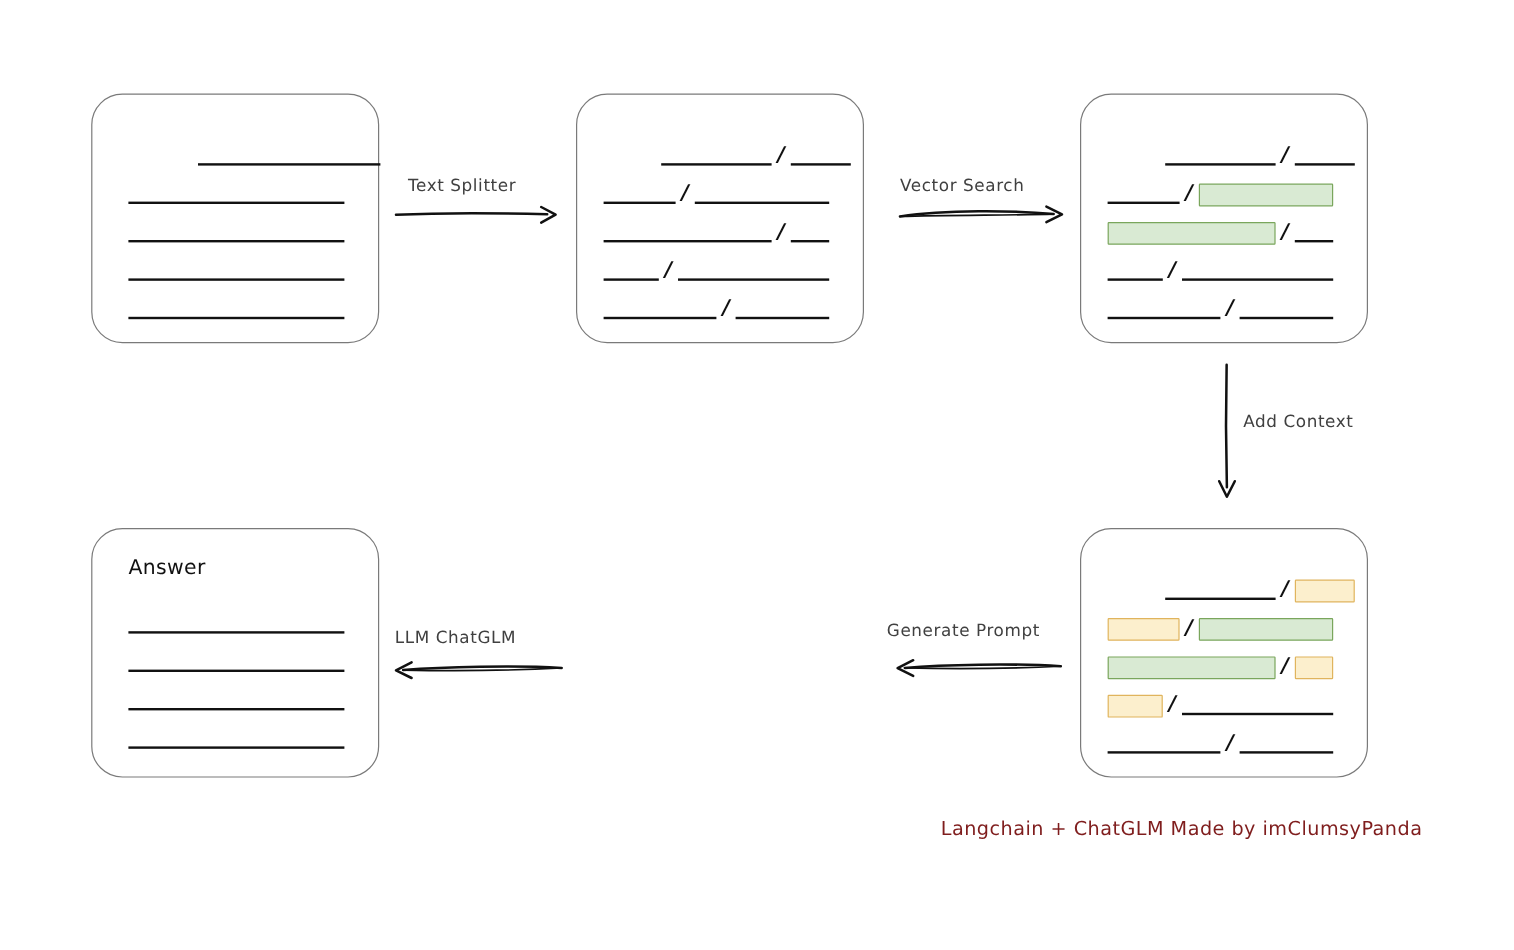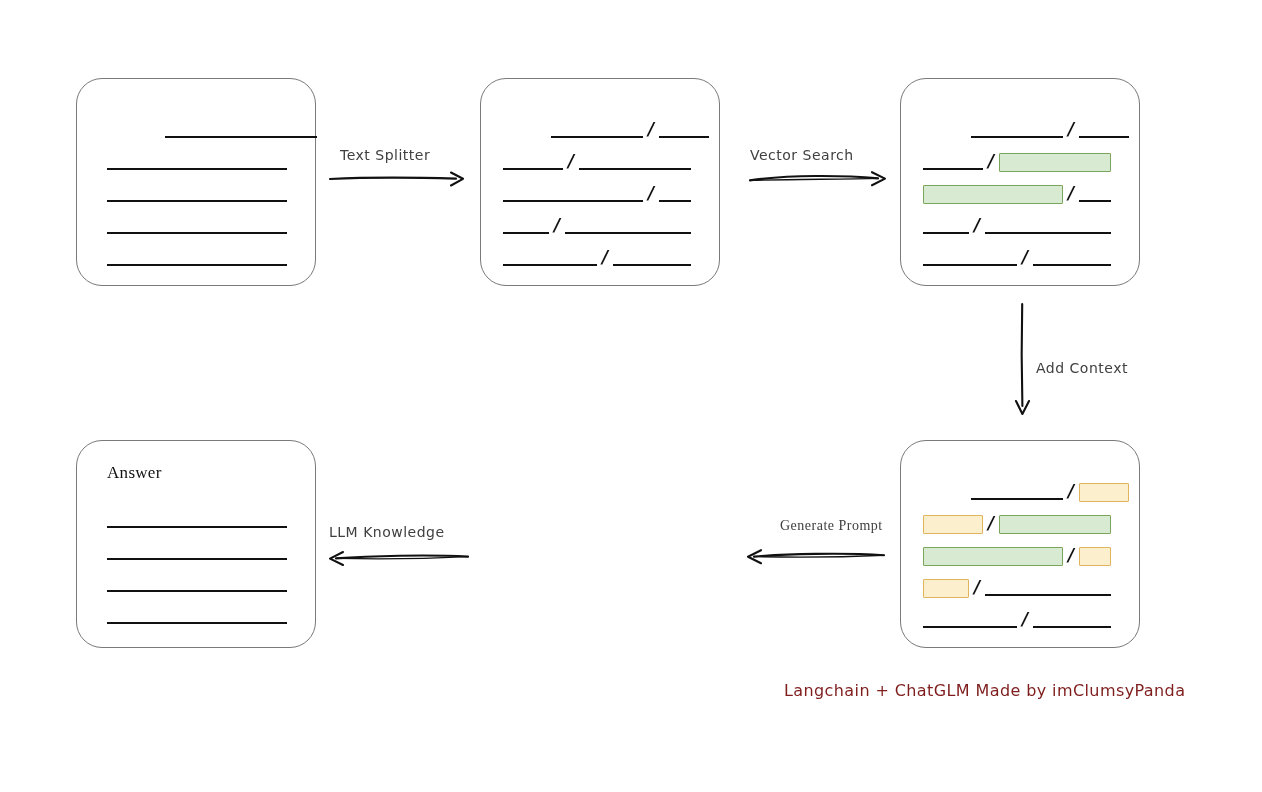--- a/index.html
+++ b/index.html
@@ -59,21 +59,20 @@
   .chip.green{background:#d9ead3;border:1.6px solid #7aa65c;}
   .chip.yellow{background:#fcefcd;border:1.6px solid #e0b45d;}
   .chip.red{background:#f4cccc;border:1.6px solid #cc7b7b;}
   .card-title{
     position:absolute;
     font-size:17px;
     font-weight:400;
     color:#111;
     letter-spacing:.3px;
     white-space:nowrap;
-    font-family:Liberation Serif, serif;
   }
   .arrow-label{
     position:absolute;
     font-size:14px;
     color:#404040;
     white-space:nowrap;
     letter-spacing:.5px;
   }
   .credit{
     position:absolute;
@@ -229,31 +228,31 @@
     <path d="M2,12.4 C40,6.6 96,7.2 130,10.4" stroke="#111" stroke-width="2.1" fill="none" stroke-linecap="round"></path>
     <path d="M2,12.4 C44,11.2 98,11.4 130,10.4" stroke="#111" stroke-width="1.4" fill="none" stroke-linecap="round"></path>
     <path d="M124,4.2 L137,10.6 L124,17.2" stroke="#111" stroke-width="2.1" fill="none" stroke-linejoin="round" stroke-linecap="round"></path>
   </svg>
   <div class="arrow-label" style="left:750px;top:147px;">Vector Search</div>
 
   <svg class="arrow-svg" style="left:1012px;top:302px;" width="24" height="116" viewBox="0 0 24 116">
     <path d="M10.2,2 C9.4,38 9.6,74 10.4,104" stroke="#111" stroke-width="2.1" fill="none" stroke-linecap="round"></path>
     <path d="M4,99 L10.4,112 L17,99" stroke="#111" stroke-width="2.1" fill="none" stroke-linejoin="round" stroke-linecap="round"></path>
   </svg>
-  <div class="arrow-label" style="left:1036px;top:360px;">Add Context</div>
+  <div class="arrow-label" style="left:1036px;top:344px;">Add Context</div>
 
   <svg class="arrow-svg" style="left:740px;top:546px;" width="146" height="22" viewBox="0 0 146 22">
     <path d="M144,9.2 C104,6.6 46,7.8 14,10.6" stroke="#111" stroke-width="2.1" fill="none" stroke-linecap="round"></path>
     <path d="M144,9.2 C106,11 48,11.4 14,10.6" stroke="#111" stroke-width="1.4" fill="none" stroke-linecap="round"></path>
     <path d="M21,4.2 L8,10.8 L21,17.2" stroke="#111" stroke-width="2.1" fill="none" stroke-linejoin="round" stroke-linecap="round"></path>
   </svg>
-  <div class="arrow-label" style="left:780px;top:518px;font-family:Liberation Serif, serif;">Generate Prompt</div>
+  <div class="arrow-label" style="left:739px;top:518px;">Generate Prompt</div>
 
   <svg class="arrow-svg" style="left:322px;top:548px;" width="148" height="22" viewBox="0 0 148 22">
     <path d="M146,8.6 C106,6.4 48,7.8 14,10.4" stroke="#111" stroke-width="2.1" fill="none" stroke-linecap="round"></path>
     <path d="M146,8.6 C108,10.6 50,11.2 14,10.4" stroke="#111" stroke-width="1.4" fill="none" stroke-linecap="round"></path>
     <path d="M21,4 L8,10.6 L21,17" stroke="#111" stroke-width="2.1" fill="none" stroke-linejoin="round" stroke-linecap="round"></path>
   </svg>
-  <div class="arrow-label" style="left:329px;top:524px;">LLM Knowledge</div>
+  <div class="arrow-label" style="left:329px;top:524px;">LLM ChatGLM</div>
 
   <div class="credit" style="left:784px;top:681px;">Langchain + ChatGLM Made by imClumsyPanda</div>
 
 </div>
 
 </body></html>

